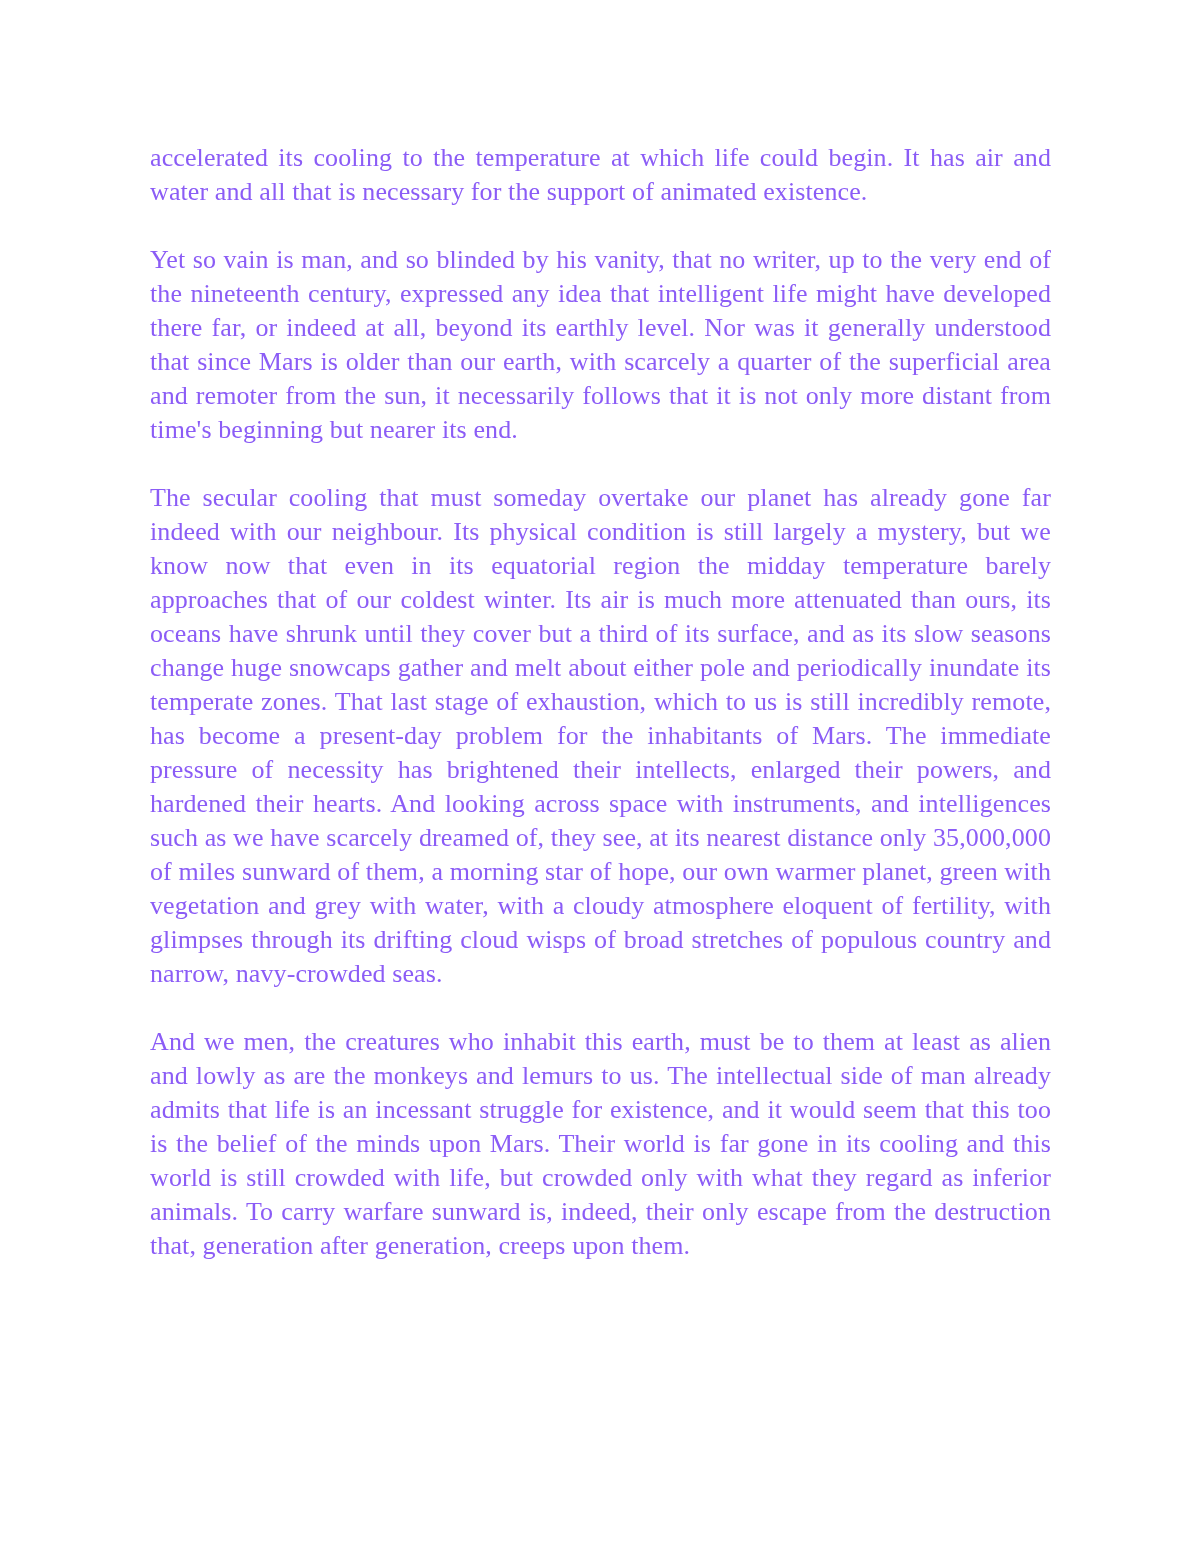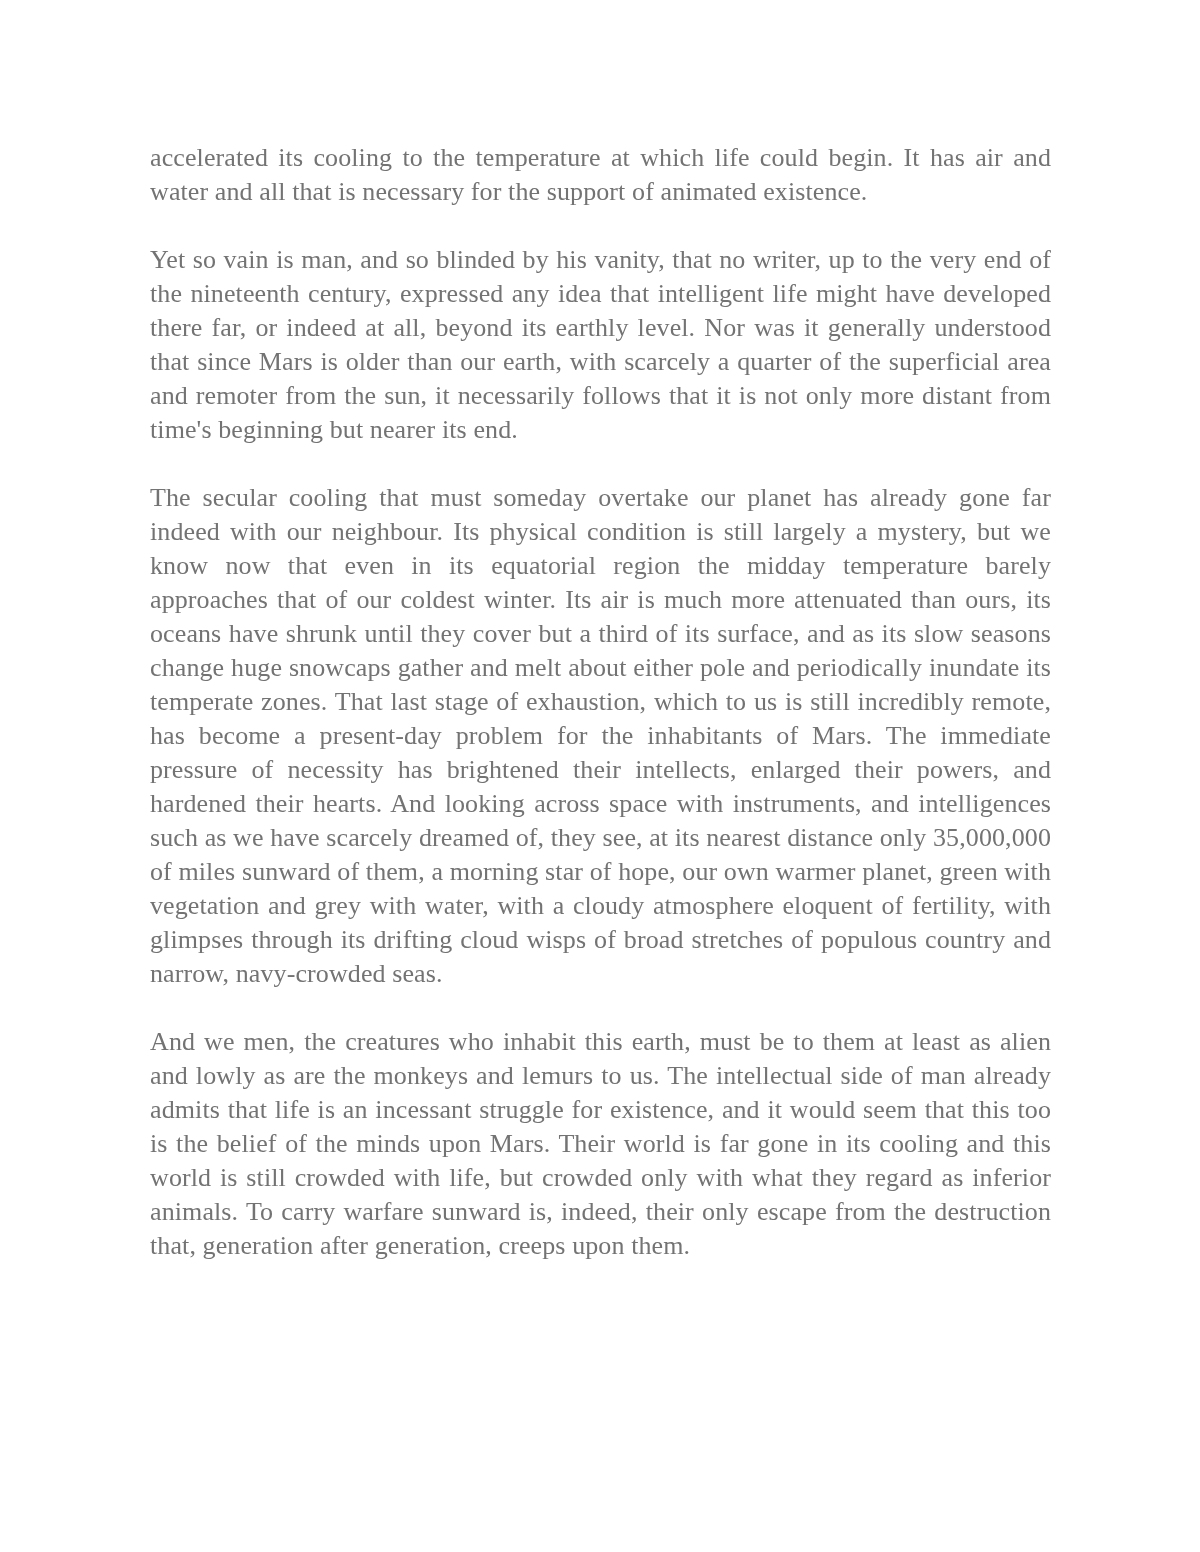--- a/index.html
+++ b/index.html
@@ -25,21 +25,21 @@
     position: absolute;
     left: 150px;
     top: 141px;
     width: 901px;
   }
   .text-block p {
     margin: 0 0 34px 0;
     font-family: "Liberation Serif", "DejaVu Serif", serif;
     font-size: 26px;
     line-height: 34px;
-    color: #737373;
+    color: #8b5cf6;
     text-align: justify;
     letter-spacing: 0.1px;
   }
 </style>
 </head>
 <body>
 
 <div class="page">
   <div class="text-block">
     <p>accelerated its cooling to the temperature at which life could begin. It has air and water and all that is necessary for the support of animated existence.</p>

